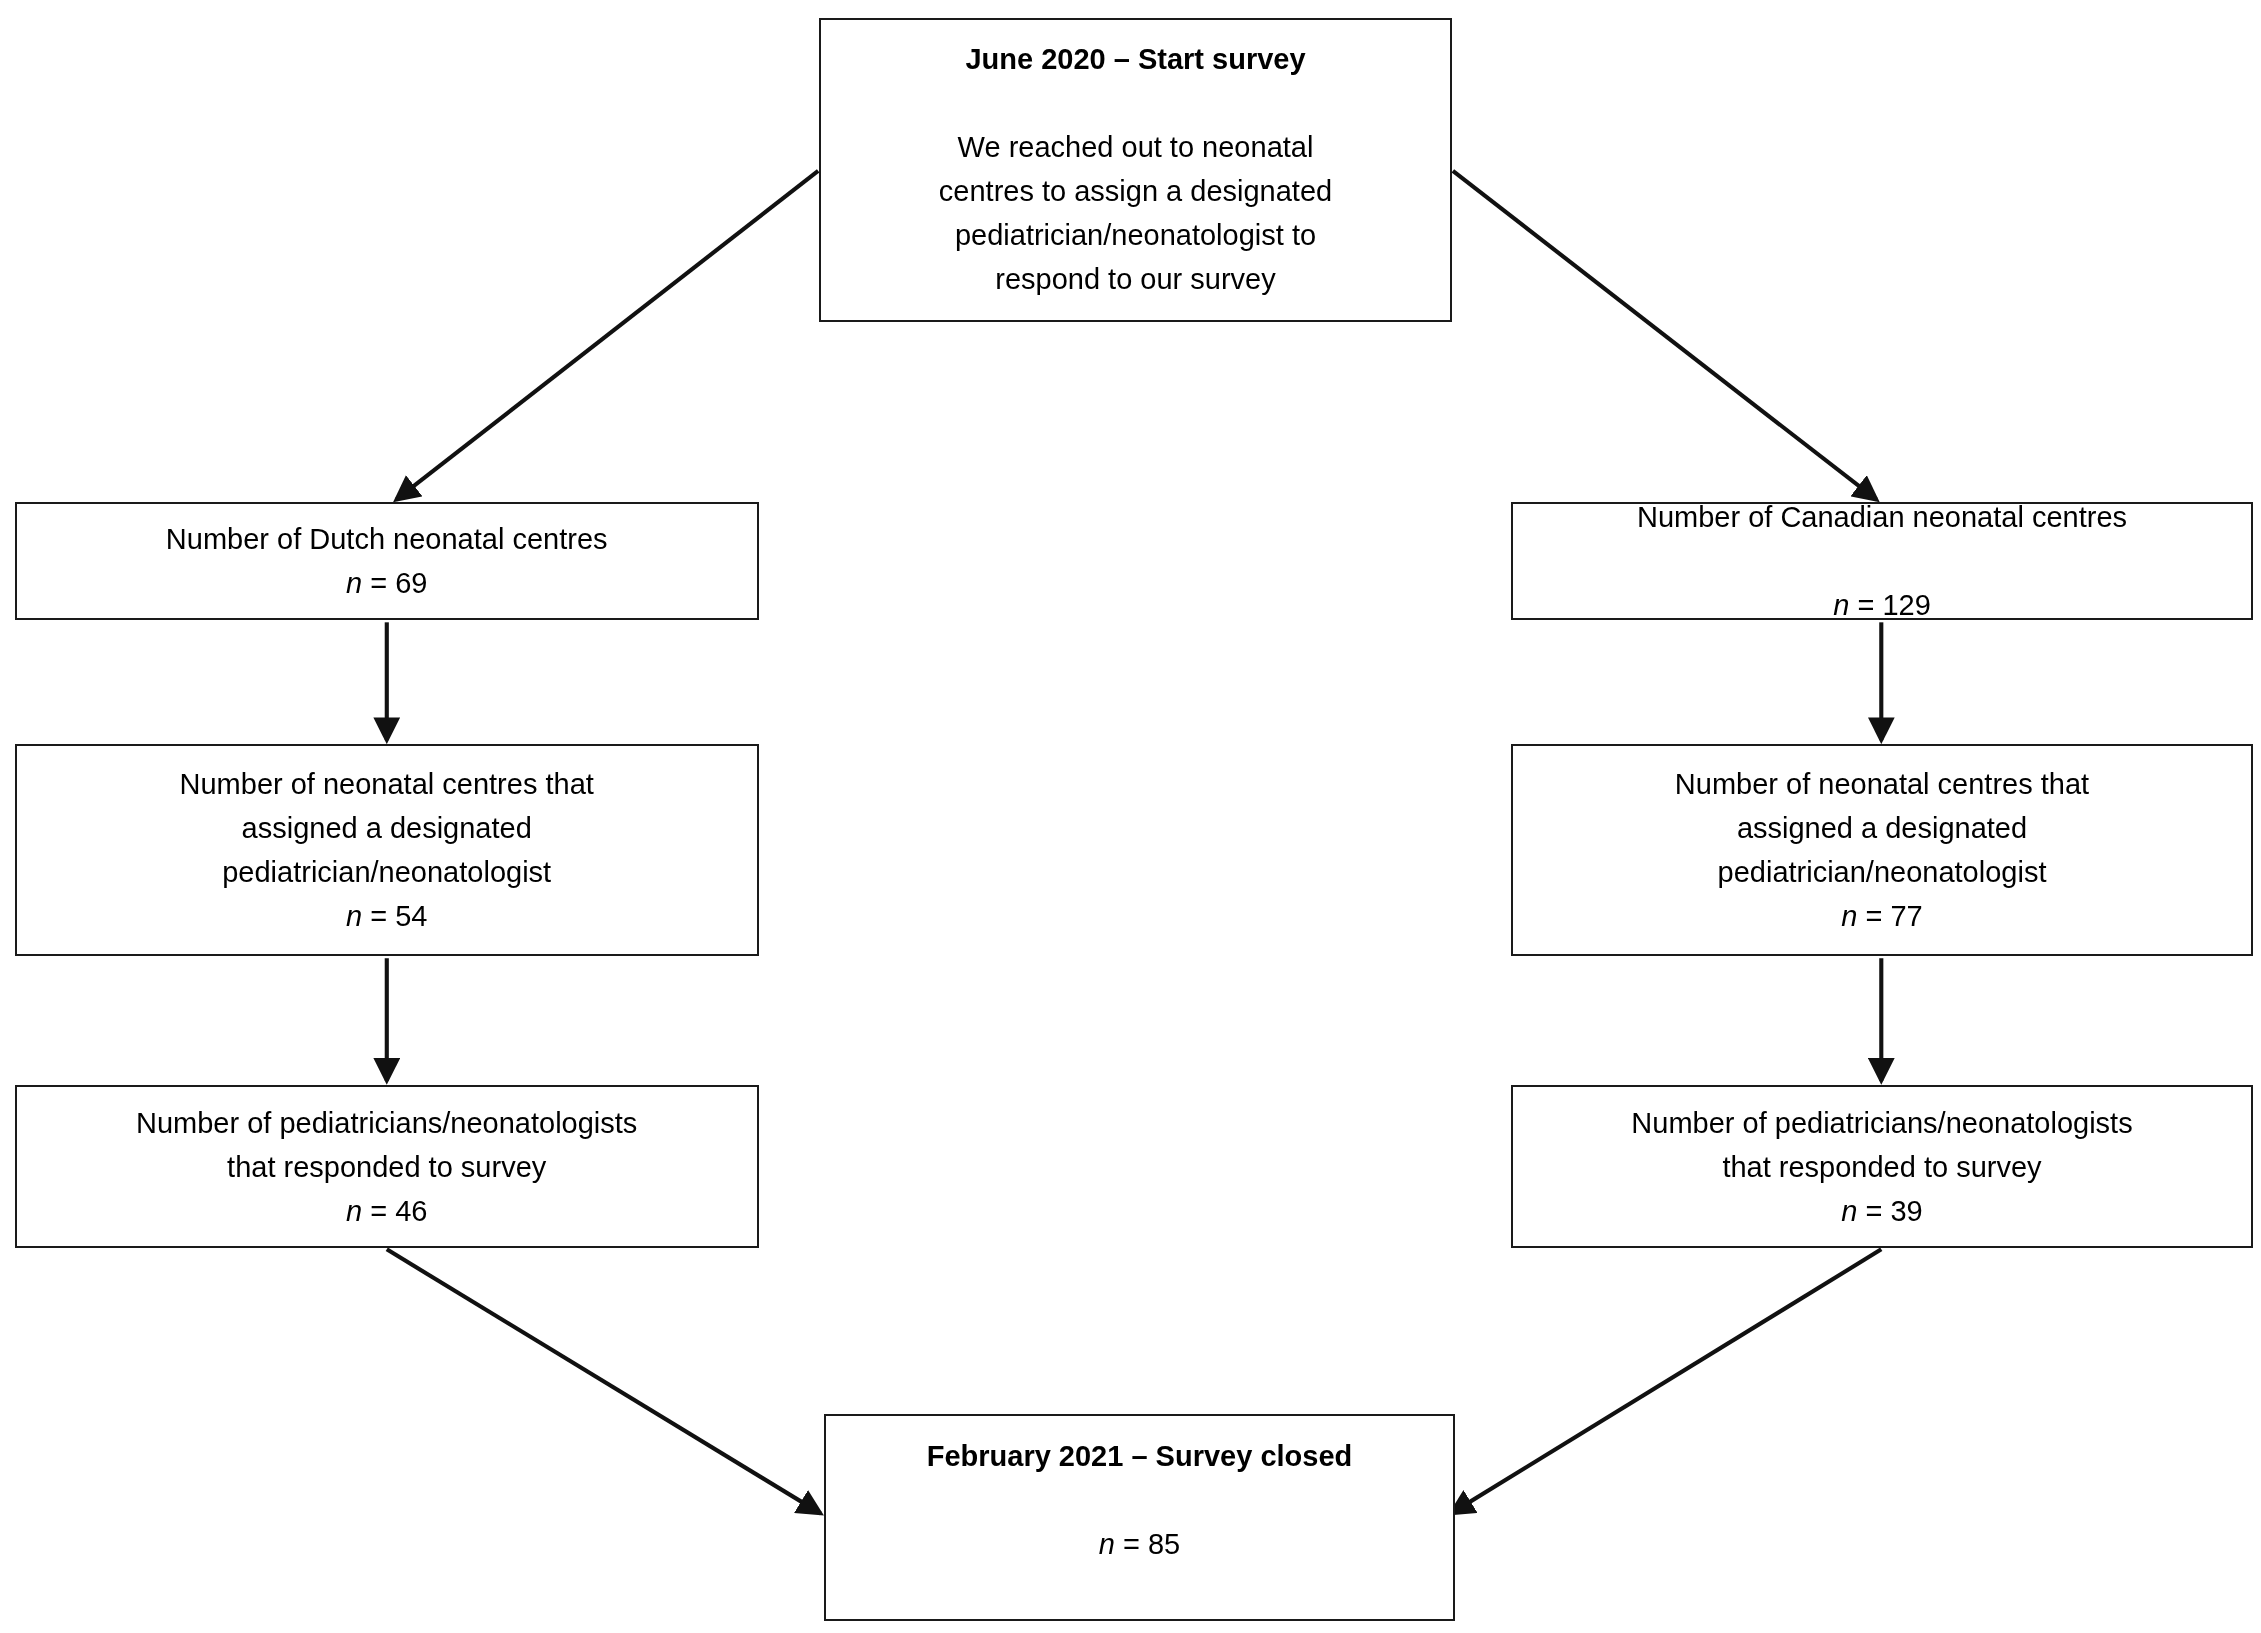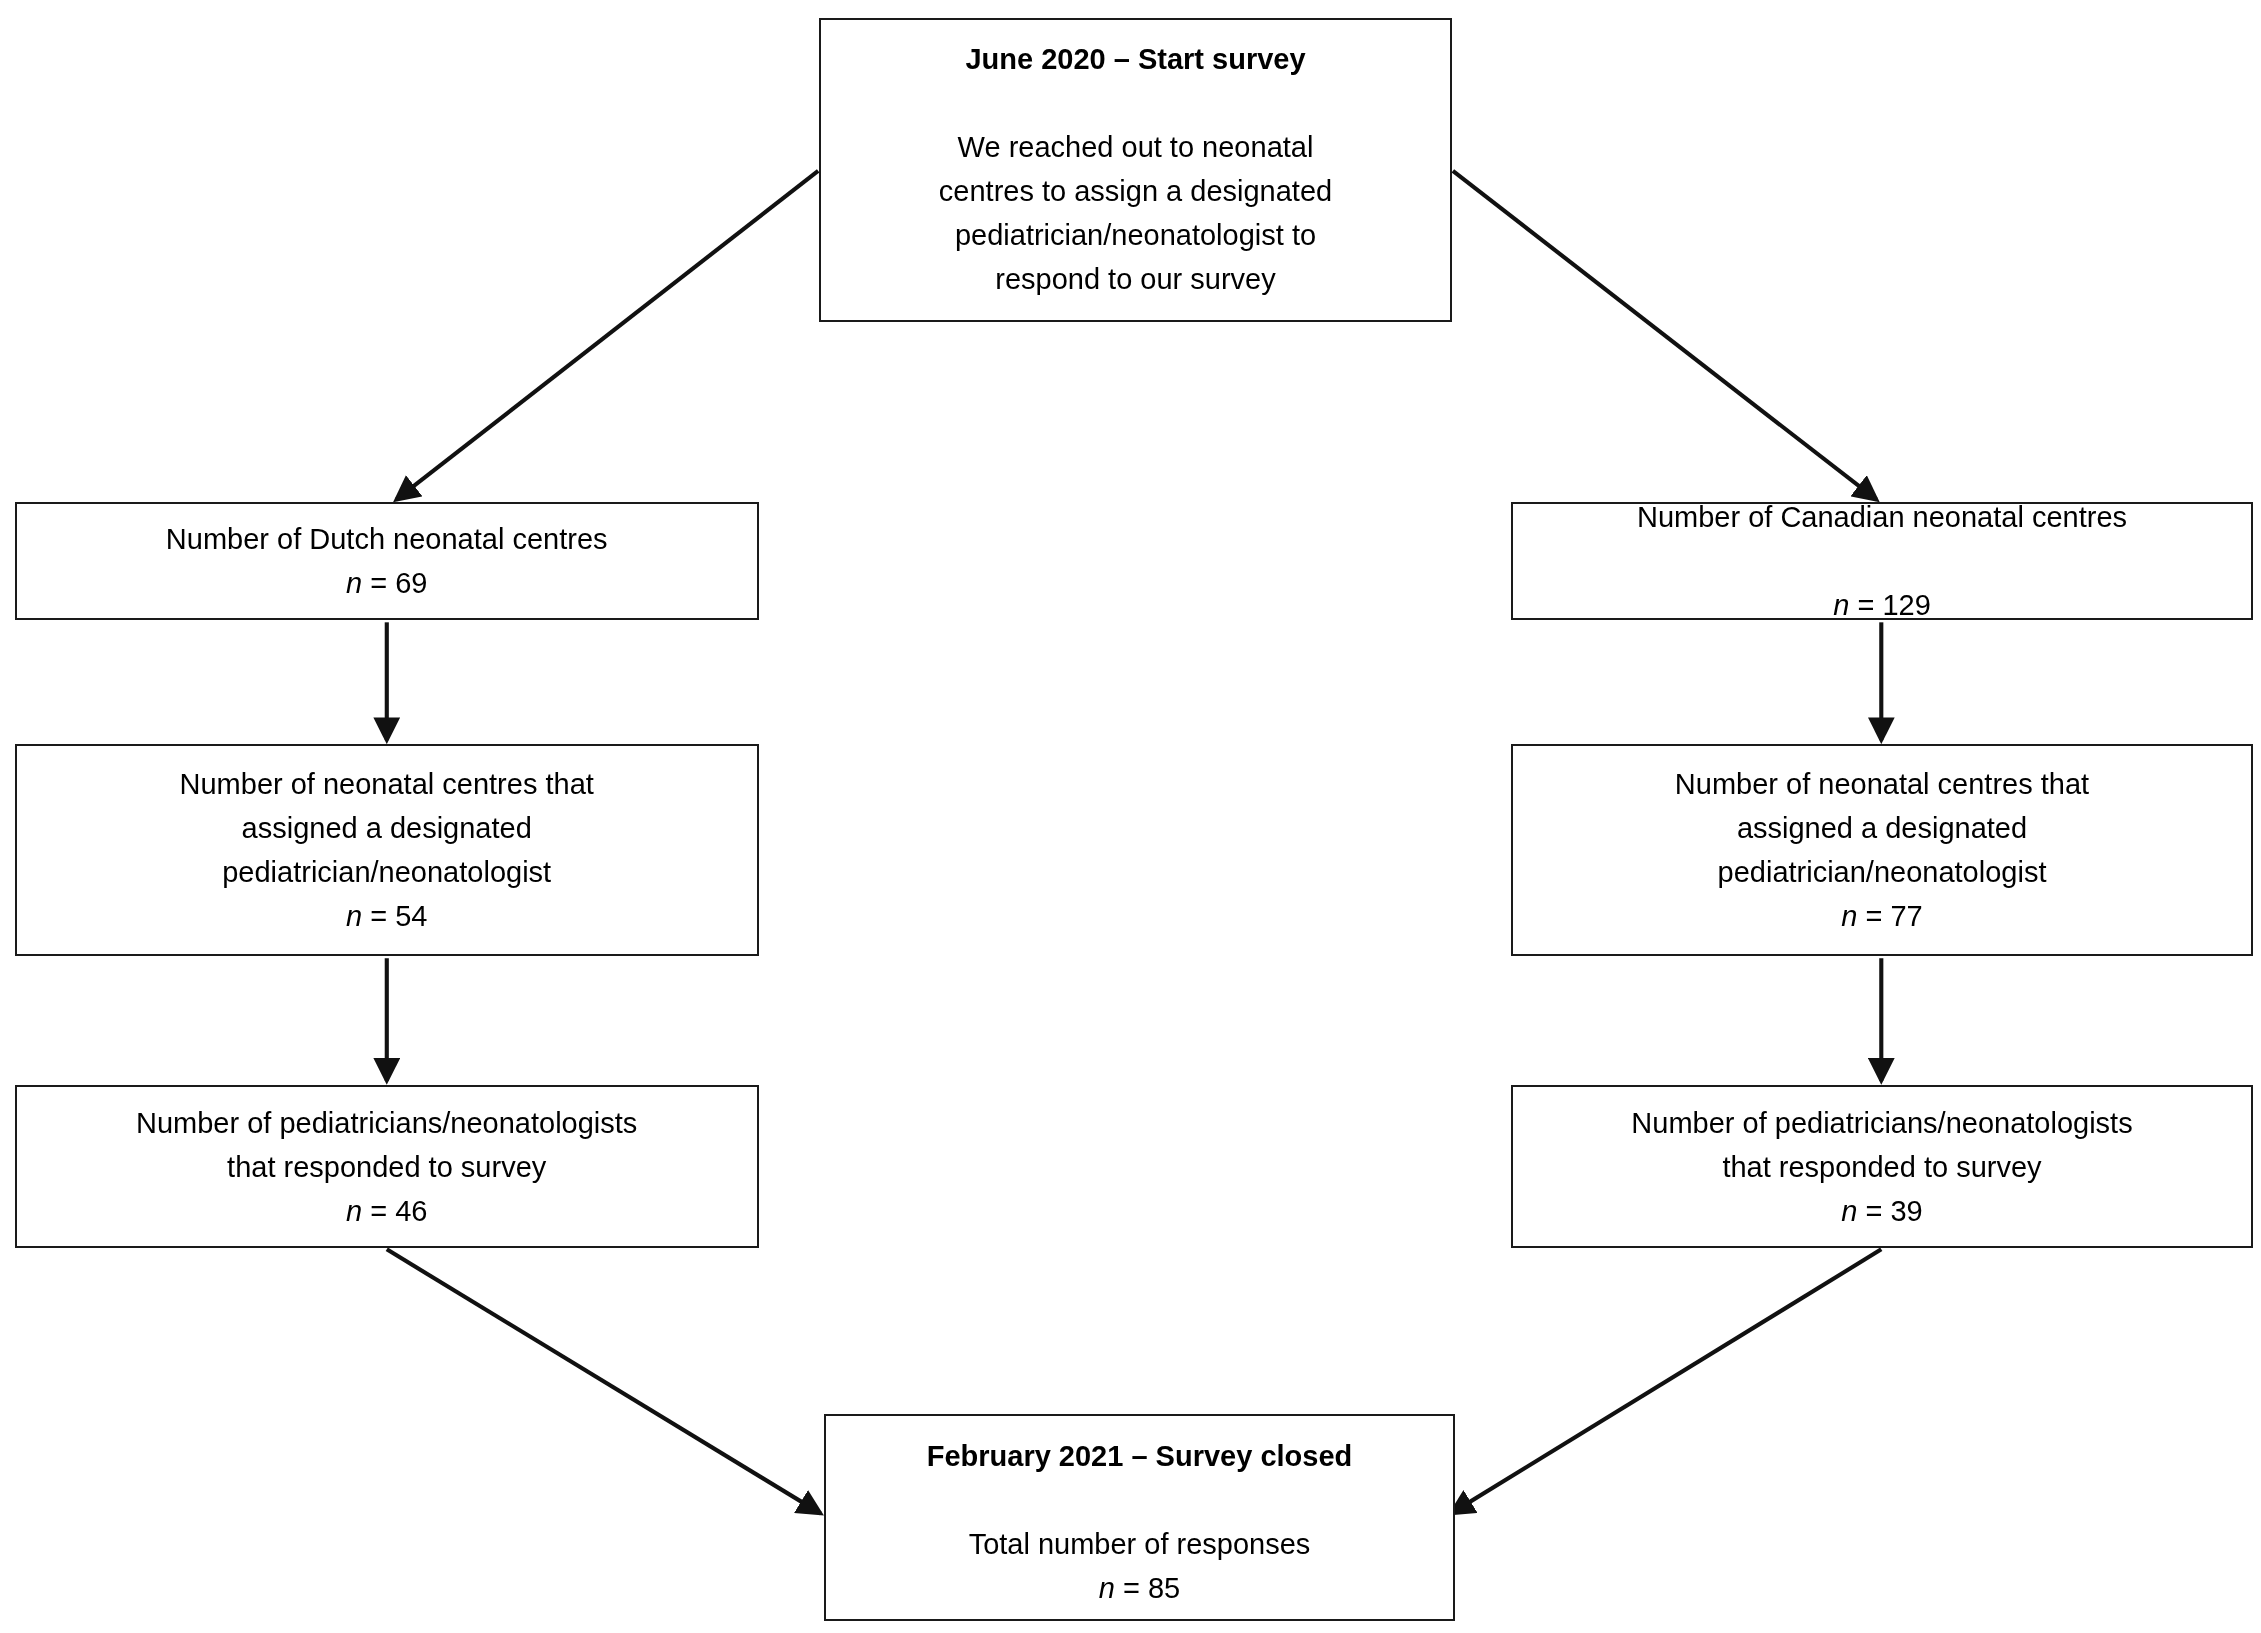--- a/index.html
+++ b/index.html
@@ -134,20 +134,19 @@
   <div class="box vcenter" style="left:1511px; top:1085px; width:742px; height:163px;">
     <div class="label">Number of pediatricians/neonatologists
 that responded to survey</div>
     <div class="n-line">
       <span class="n-sym">n</span><span class="n-val">= 39</span>
     </div>
   </div>
 
   <div class="box headed" style="left:824px; top:1414px; width:631px; height:207px;">
     <div class="heading">February 2021 – Survey closed</div>
-    <div class="body-text">Total number of responses</div>
     <div class="n-line">
       <span class="n-sym">n</span><span class="n-val">= 85</span>
     </div>
   </div>
 
 </div>
 
 
 </body></html>

